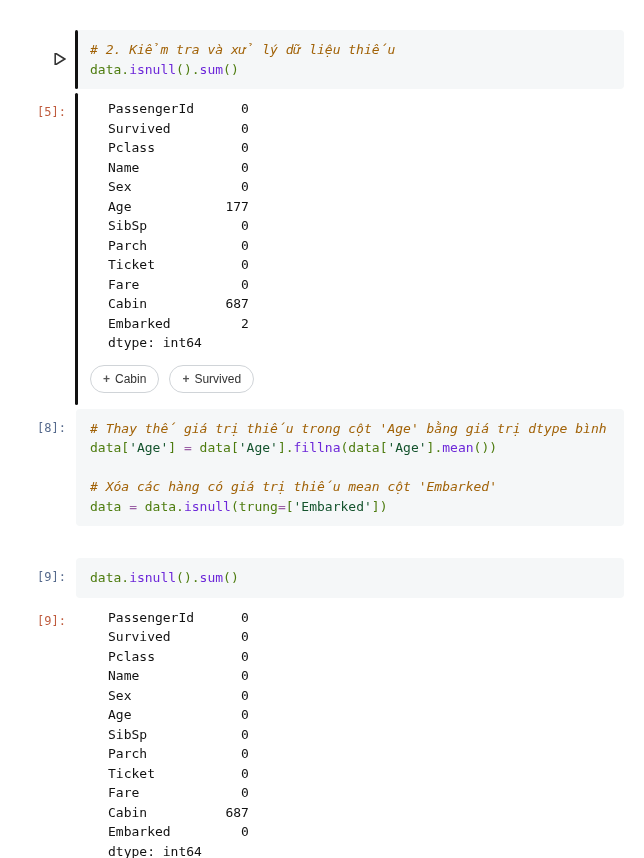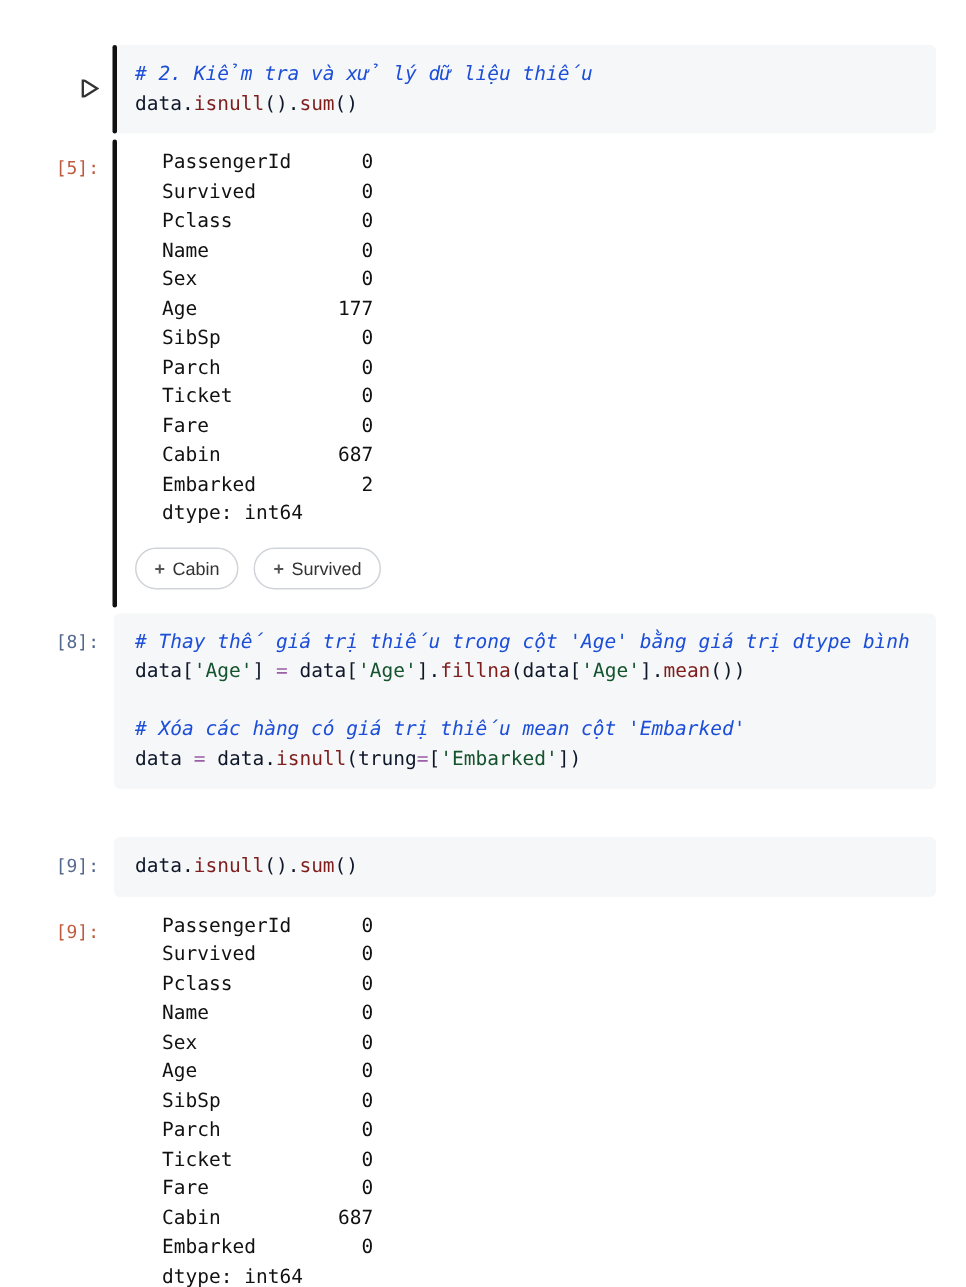--- a/index.html
+++ b/index.html
@@ -51,25 +51,25 @@
   }
   .plain-output {
     padding: 6px 4px 6px 32px;
     white-space: pre;
     font-family: inherit;
   }
   .run-icon {
     padding-top: 12px;
     color: #444;
   }
-  .tok-comment { color: #1d4ed8; font-style: italic; }
-  .tok-call    { color: #7f1d1d; }
+  .tok-comment { color: #a16207; font-style: italic; }
+  .tok-call    { color: #6d28d9; }
   .tok-op      { color: #9a5fa5; }
   .tok-str     { color: #14532d; }
-  .tok-plain   { color: #0f172a; }
+  .tok-plain   { color: #4d7c0f; }
   .btn-row {
     display: flex;
     gap: 10px;
     padding: 6px 0 12px 14px;
   }
   .pill {
     border: 1px solid #d0d4d8;
     border-radius: 16px;
     padding: 4px 12px;
     font-size: 12px;

